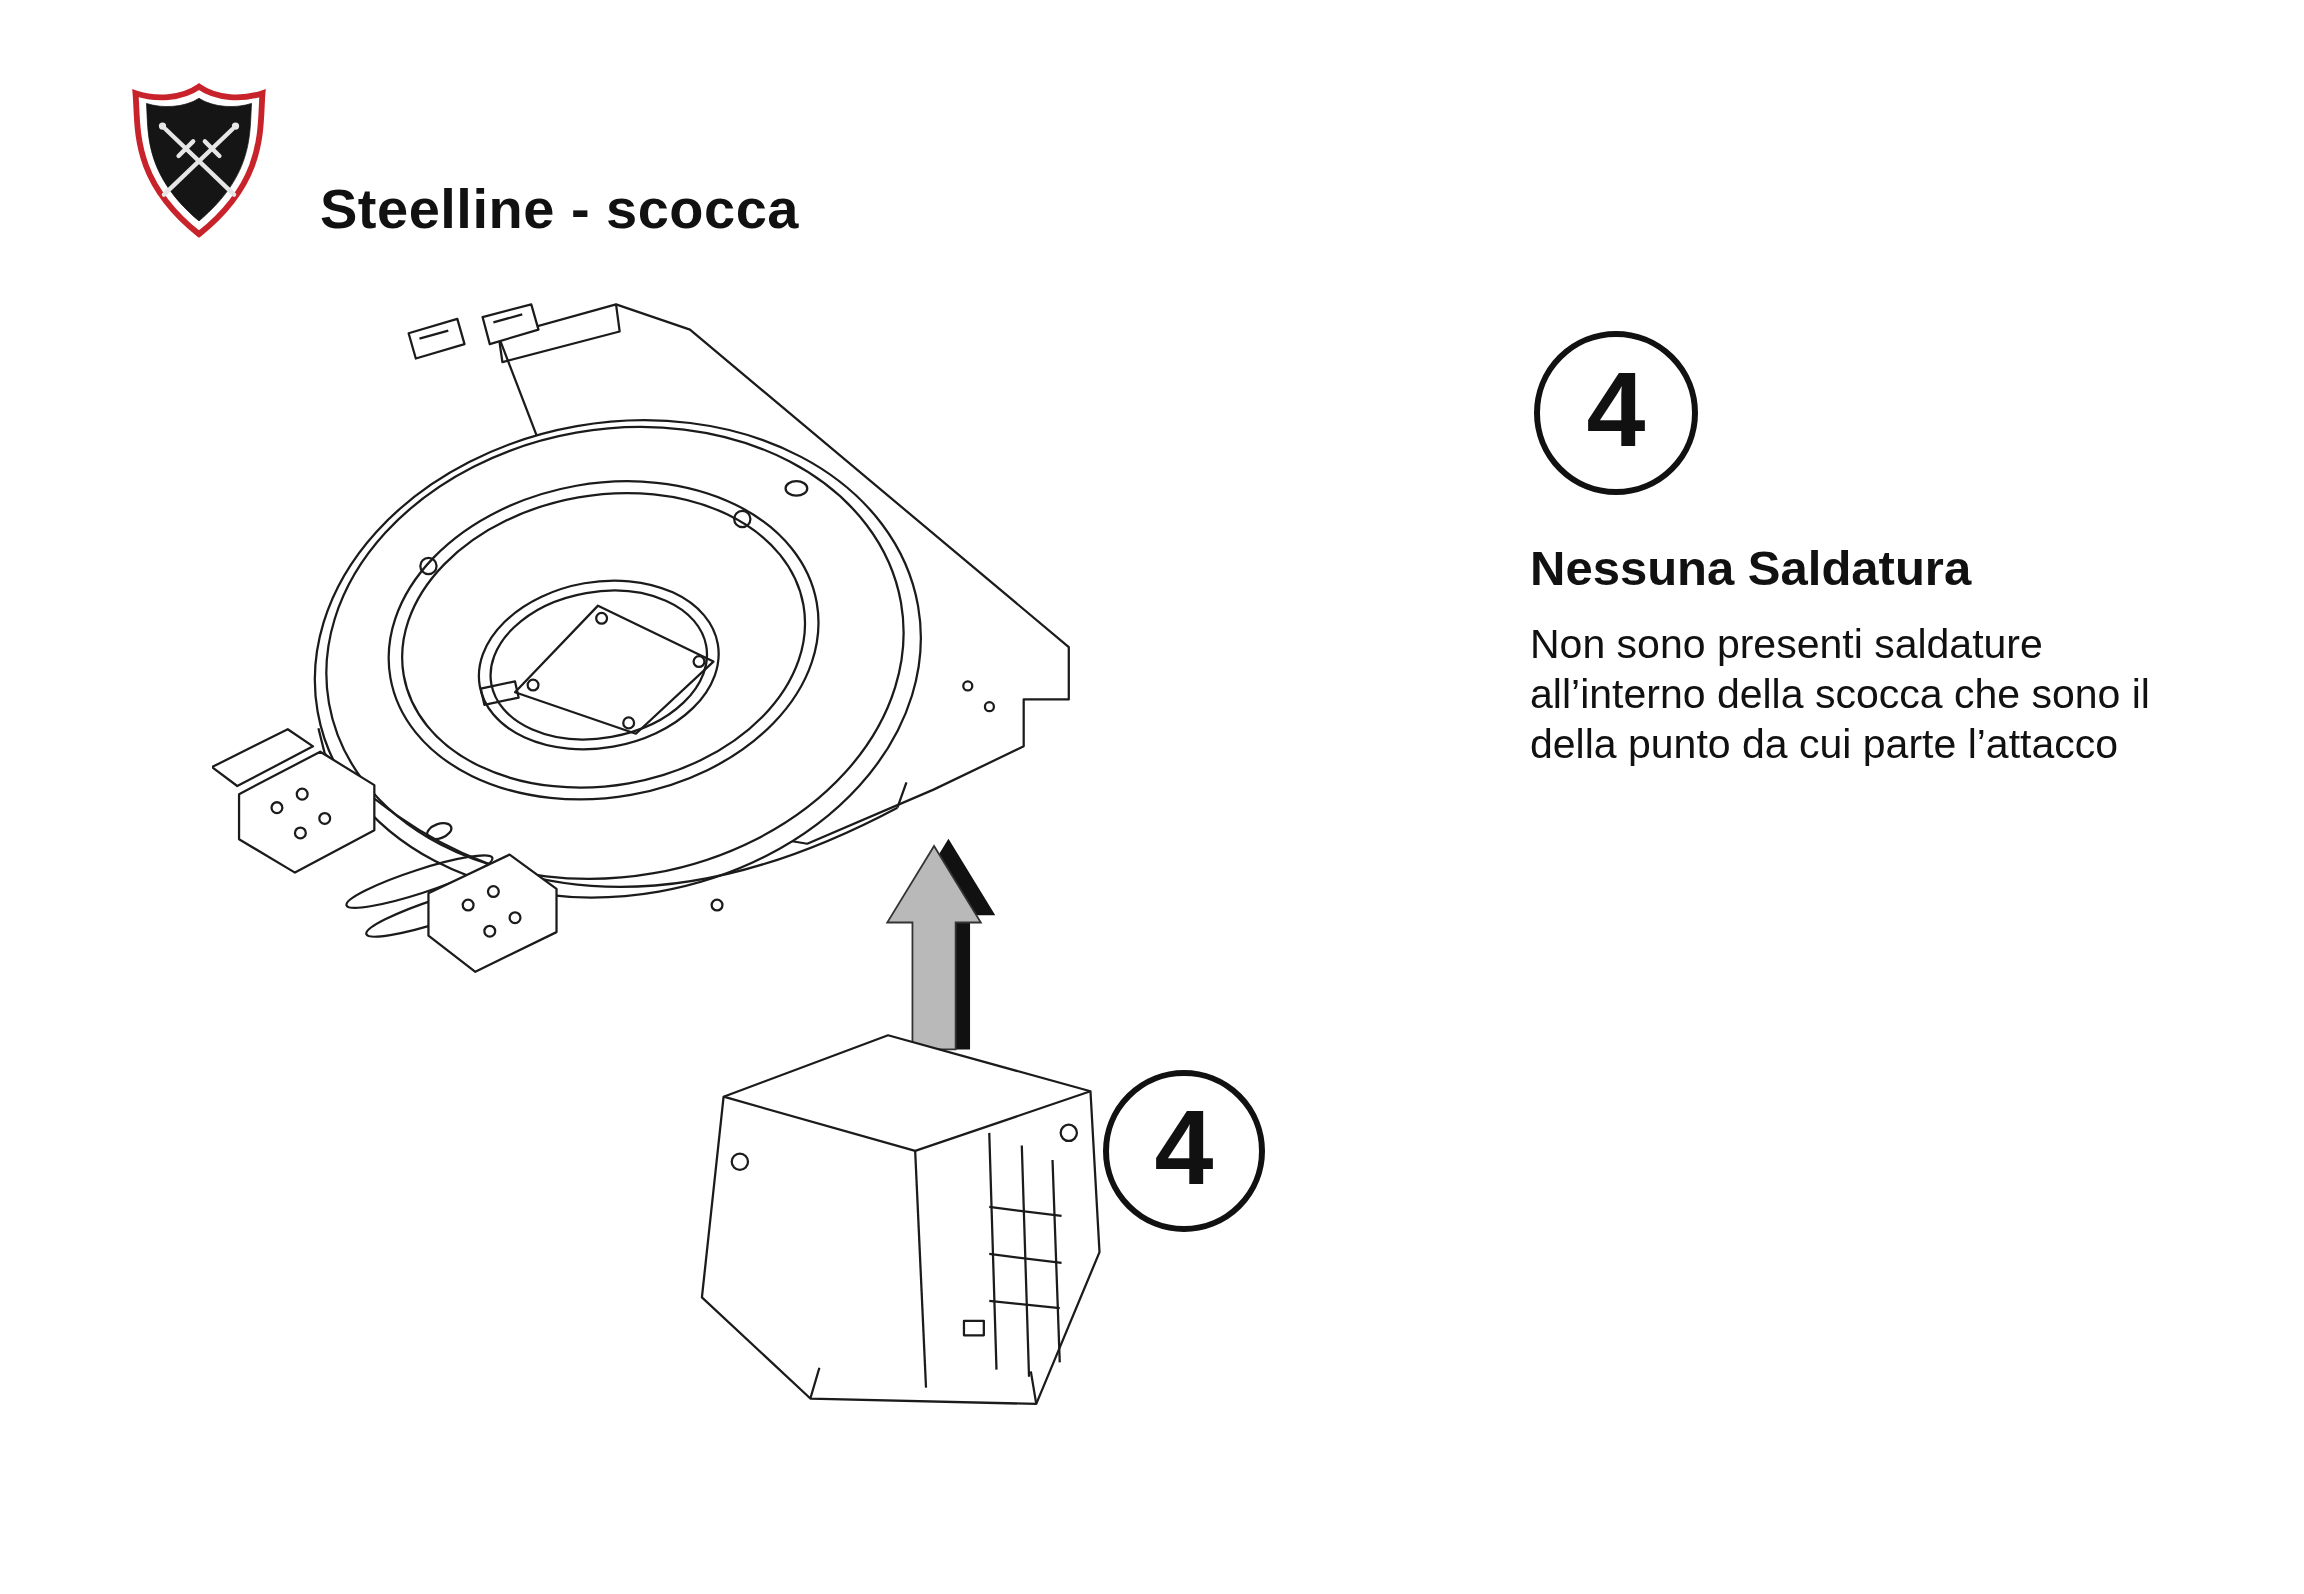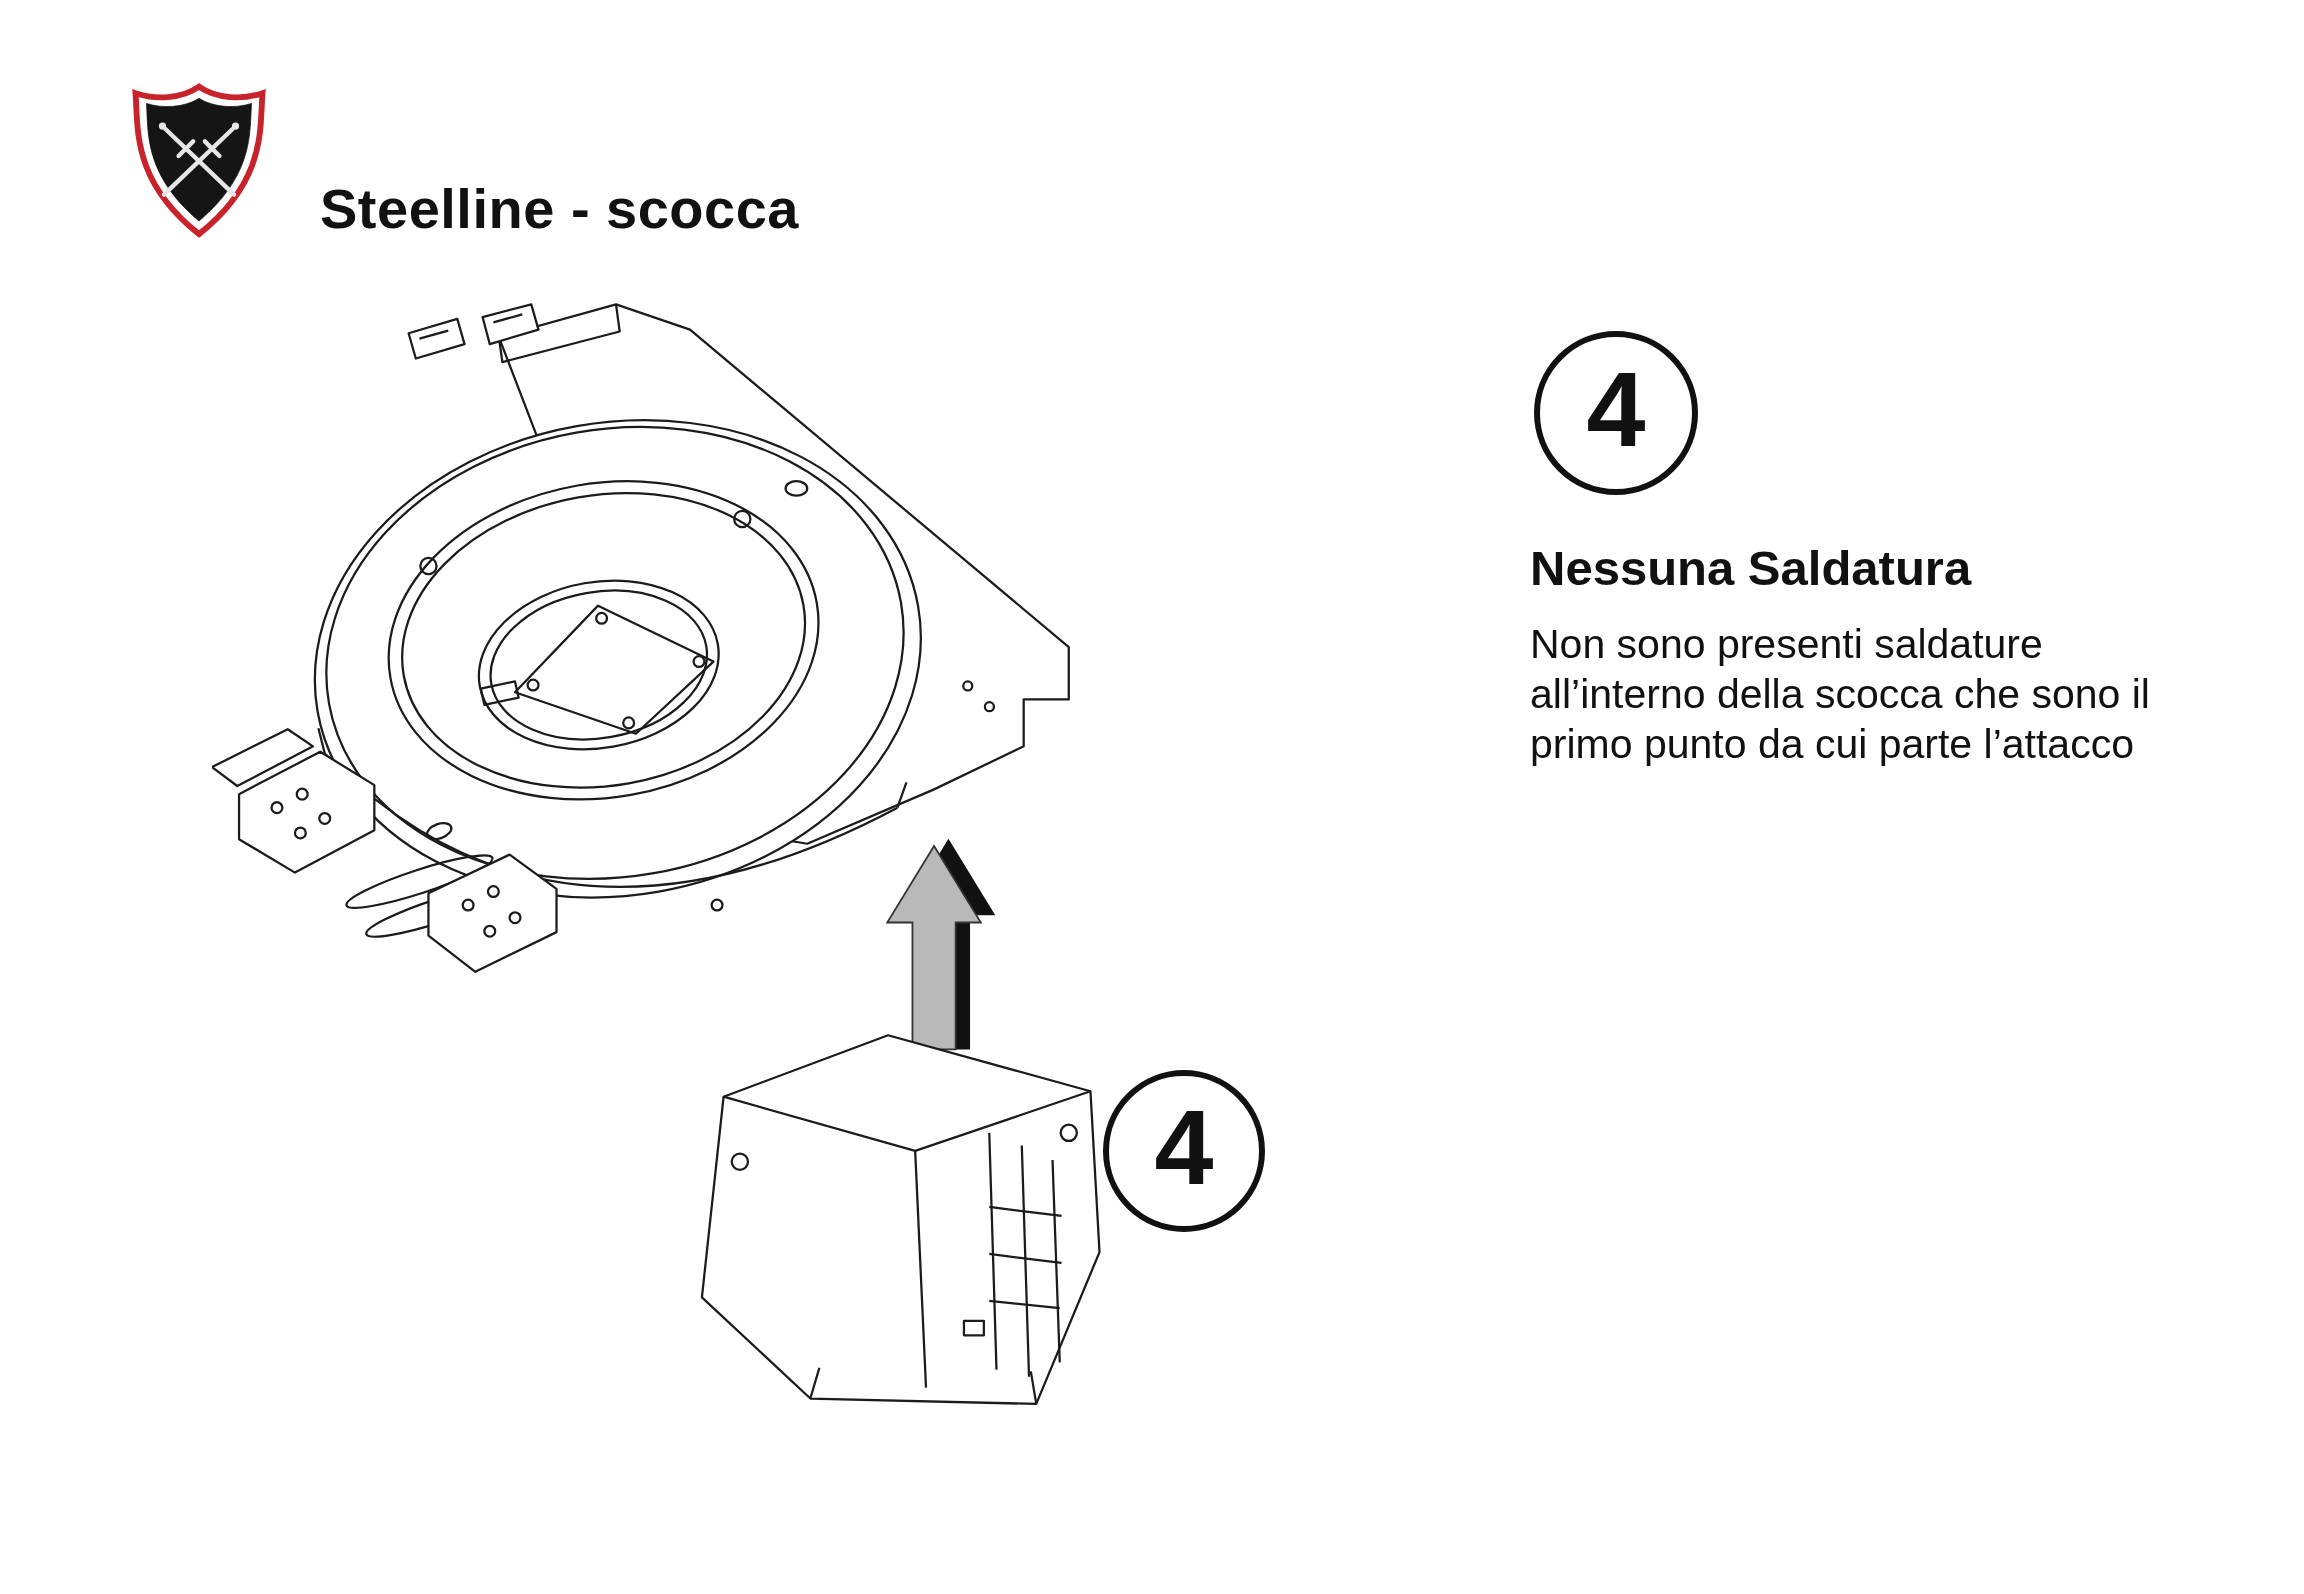--- a/index.html
+++ b/index.html
@@ -146,18 +146,18 @@
 
   <div class="num-circle circle-right">
     <span>4</span>
   </div>
 
   <div class="right-block">
     <h2>Nessuna Saldatura</h2>
     <div class="body">
       <p>Non sono presenti saldature</p>
       <p>all’interno della scocca che sono il</p>
-      <p>primo punto da cui parte l’attacco</p>
+      <p>della punto da cui parte l’attacco</p>
     </div>
   </div>
 
 </div>
 
 
 </body></html>

